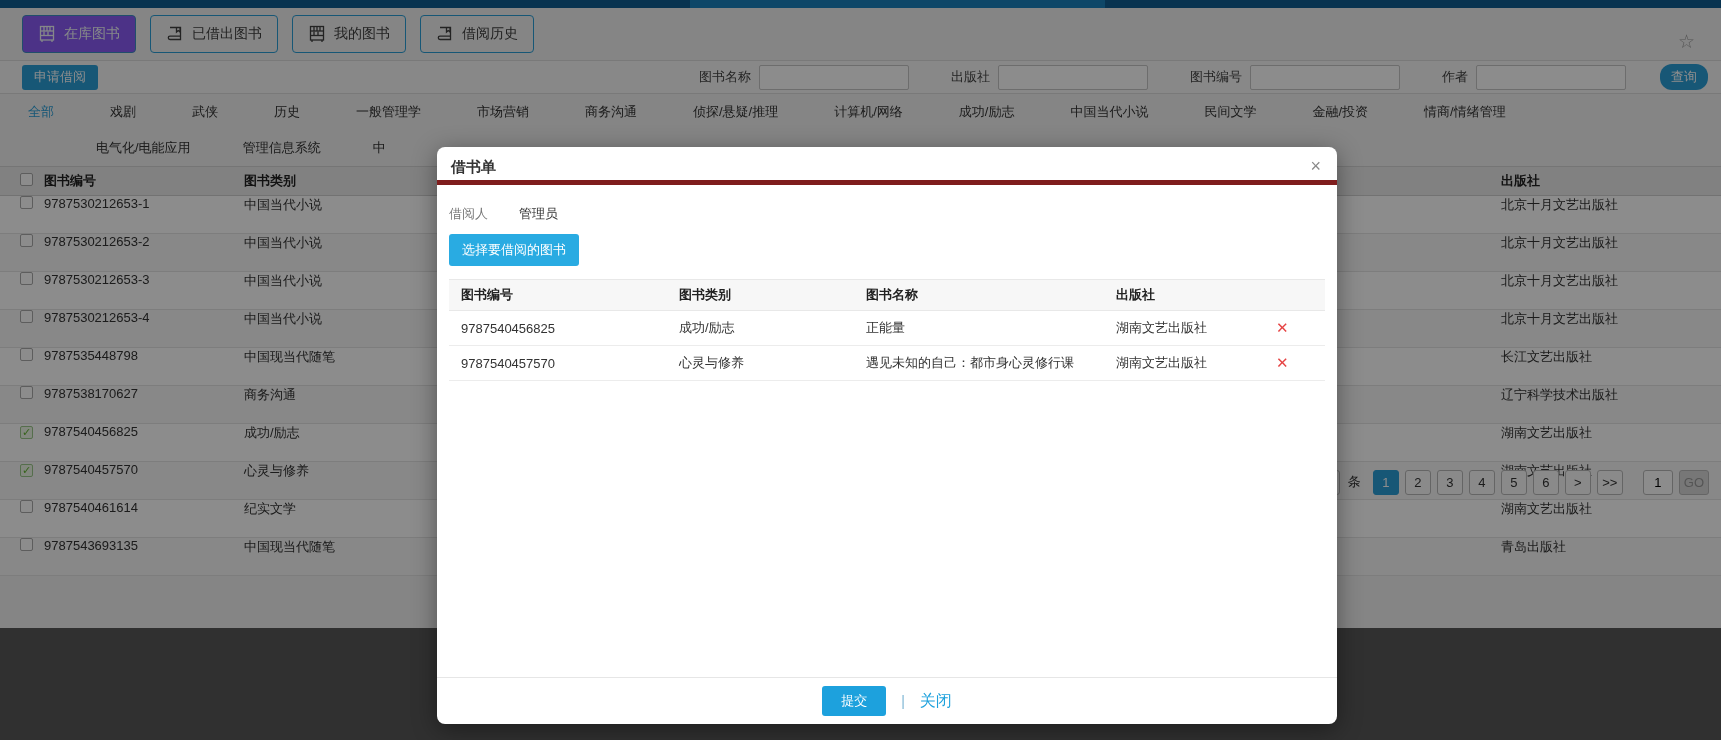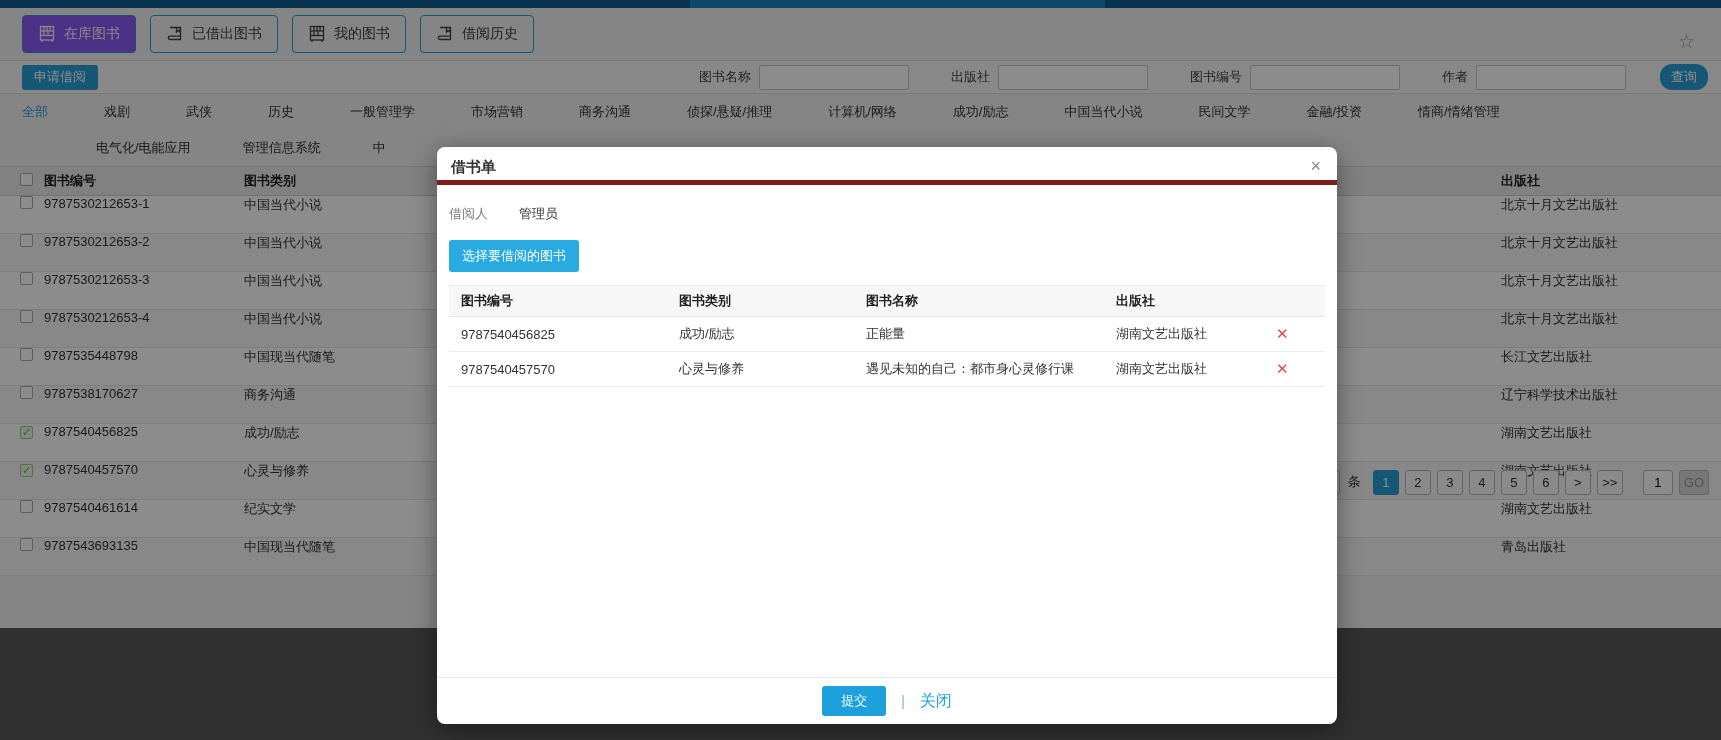--- a/index.html
+++ b/index.html
@@ -34,21 +34,21 @@
   .f-group { display:flex; align-items:center; gap:8px; margin-left:32px; }
   .f-group label { font-size:13px; color:#444; }
   .f-group input { width:150px; height:25px; border:1px solid #c6c6c6; background:#fff;
     border-radius:2px; font-size:13px; padding:0 5px; }
   .search-btn { margin-left:24px; background:#2a9fd8; color:#fff; border:none; border-radius:12px;
     height:26px; width:48px; font-size:13px; cursor:pointer; }
 
   
   .categories { position:absolute; left:0; top:86px; width:100%; height:72px; }
   .cat-row { display:flex; align-items:center; height:36px; font-size:13px; color:#333; }
-  .cat-row1 { padding-left:22px; gap:56px; }
+  .cat-row1 { padding-left:28px; gap:56px; }
   .cat-row2 { padding-left:96px; gap:52px; }
   .cat-item { cursor:pointer; white-space:nowrap; }
   .cat-item.active { color:#2a9fd8; }
 
   
   .book-table { position:absolute; left:0; top:158px; width:100%; }
   .thead { display:flex; align-items:center; height:30px; background:#ececec; font-weight:bold;
     font-size:13px; color:#222; border-top:1px solid #d5d5d5; border-bottom:1px solid #cfcfcf; }
   .trow { display:flex; height:38px; font-size:13px; color:#333;
     border-bottom:1px solid #e4e4e4; background:#fff; }
@@ -87,21 +87,21 @@
   .modal { position:absolute; left:437px; top:147px; width:900px; height:577px; background:#fff;
     border-radius:8px; box-shadow:0 5px 25px rgba(0,0,0,0.4); z-index:20; }
   .m-header { height:38px; padding:11px 14px 0 14px; font-size:15px; font-weight:bold; color:#333;
     border-bottom:5px solid #7f1d1d; position:relative; }
   .m-close { position:absolute; right:16px; top:9px; font-size:18px; color:#8a8a8a;
     cursor:pointer; font-weight:normal; }
   .m-body { padding:4px 12px 0 12px; }
   .m-field { display:flex; align-items:center; margin-top:16px; font-size:13px; }
   .m-field .m-label { width:70px; color:#777; }
   .m-field .m-value { color:#333; }
-  .m-select-btn { margin-top:17px; background:#29abe2; color:#fff; border:none; border-radius:3px;
+  .m-select-btn { margin-top:11px; background:#29abe2; color:#fff; border:none; border-radius:3px;
     padding:7px 13px; font-size:13px; cursor:pointer; }
   .m-table { margin-top:13px; width:100%; }
   .m-thead, .m-trow { display:grid; grid-template-columns:218px 187px 250px 160px 1fr;
     align-items:center; }
   .m-thead { height:32px; background:#f7f7f7; border-top:1px solid #e8e8e8;
     border-bottom:1px solid #e8e8e8; font-weight:bold; font-size:13px; color:#222; }
   .m-trow { height:35px; font-size:13px; color:#333; border-bottom:1px solid #ececec; }
   .m-thead > div, .m-trow > div { padding-left:12px; }
   .m-del { color:#e64545; font-size:15px; font-weight:bold; cursor:pointer; }
   .m-footer { position:absolute; left:0; bottom:0; width:100%; height:47px;

